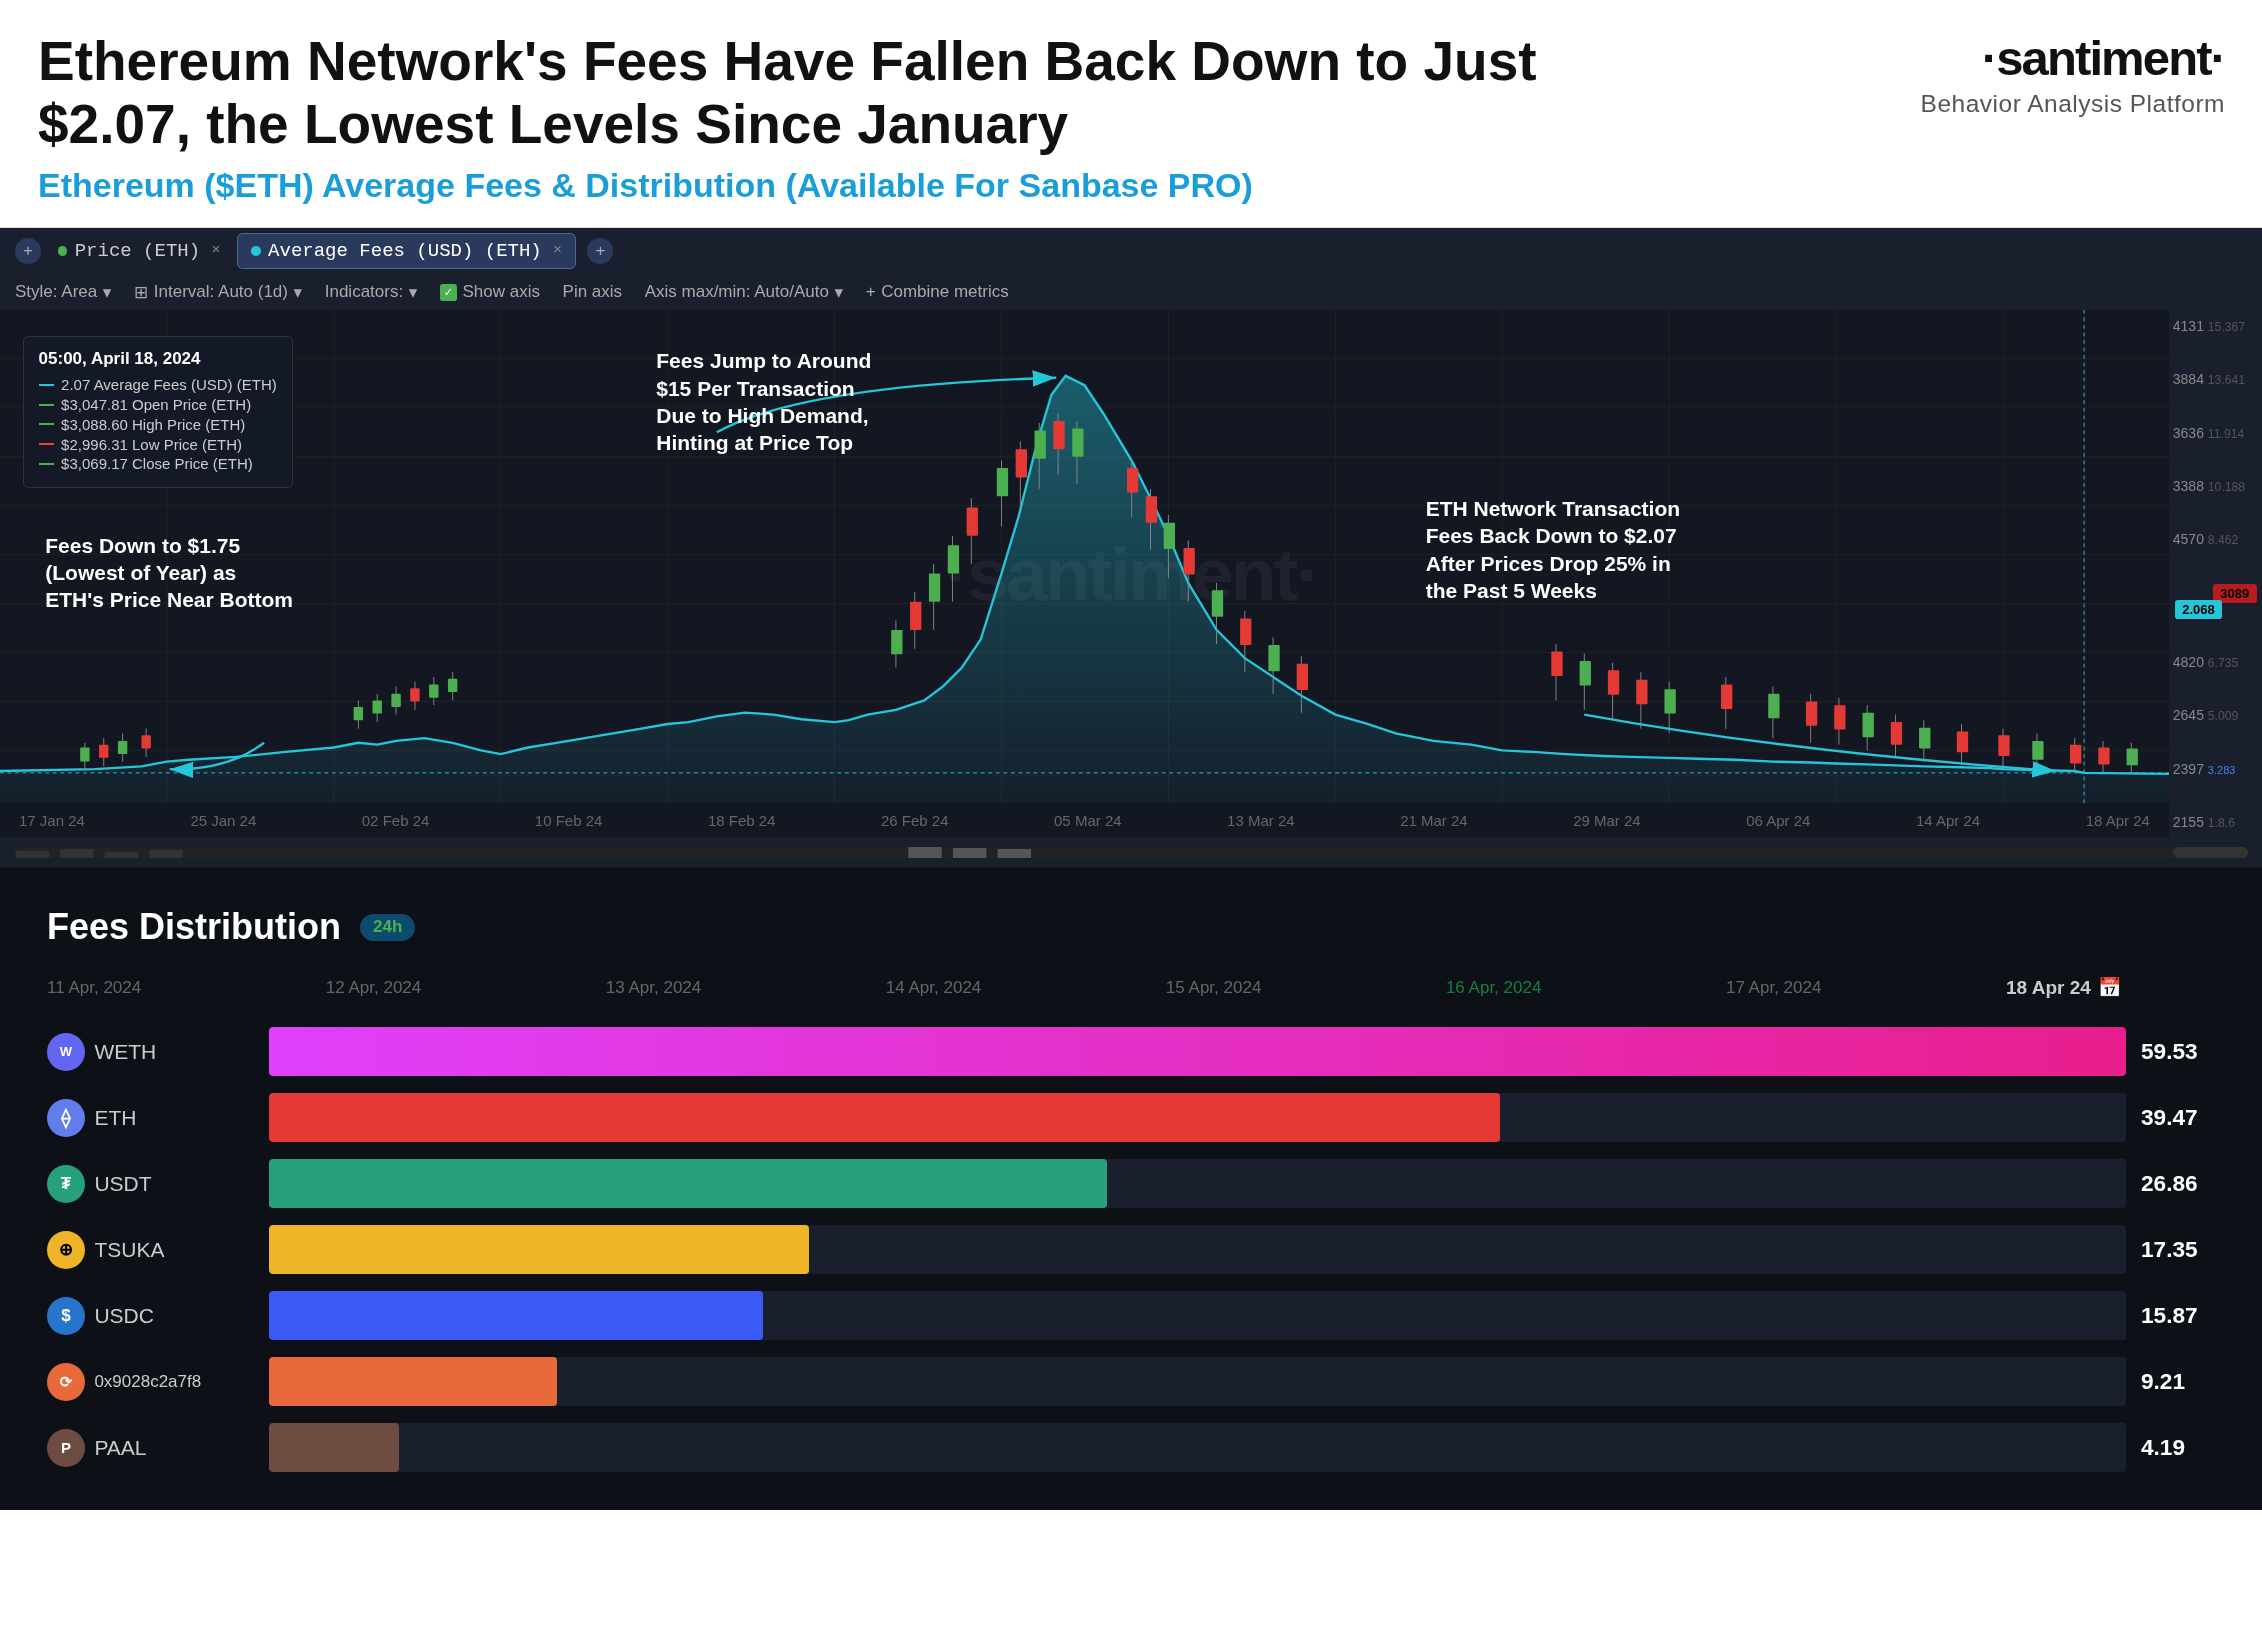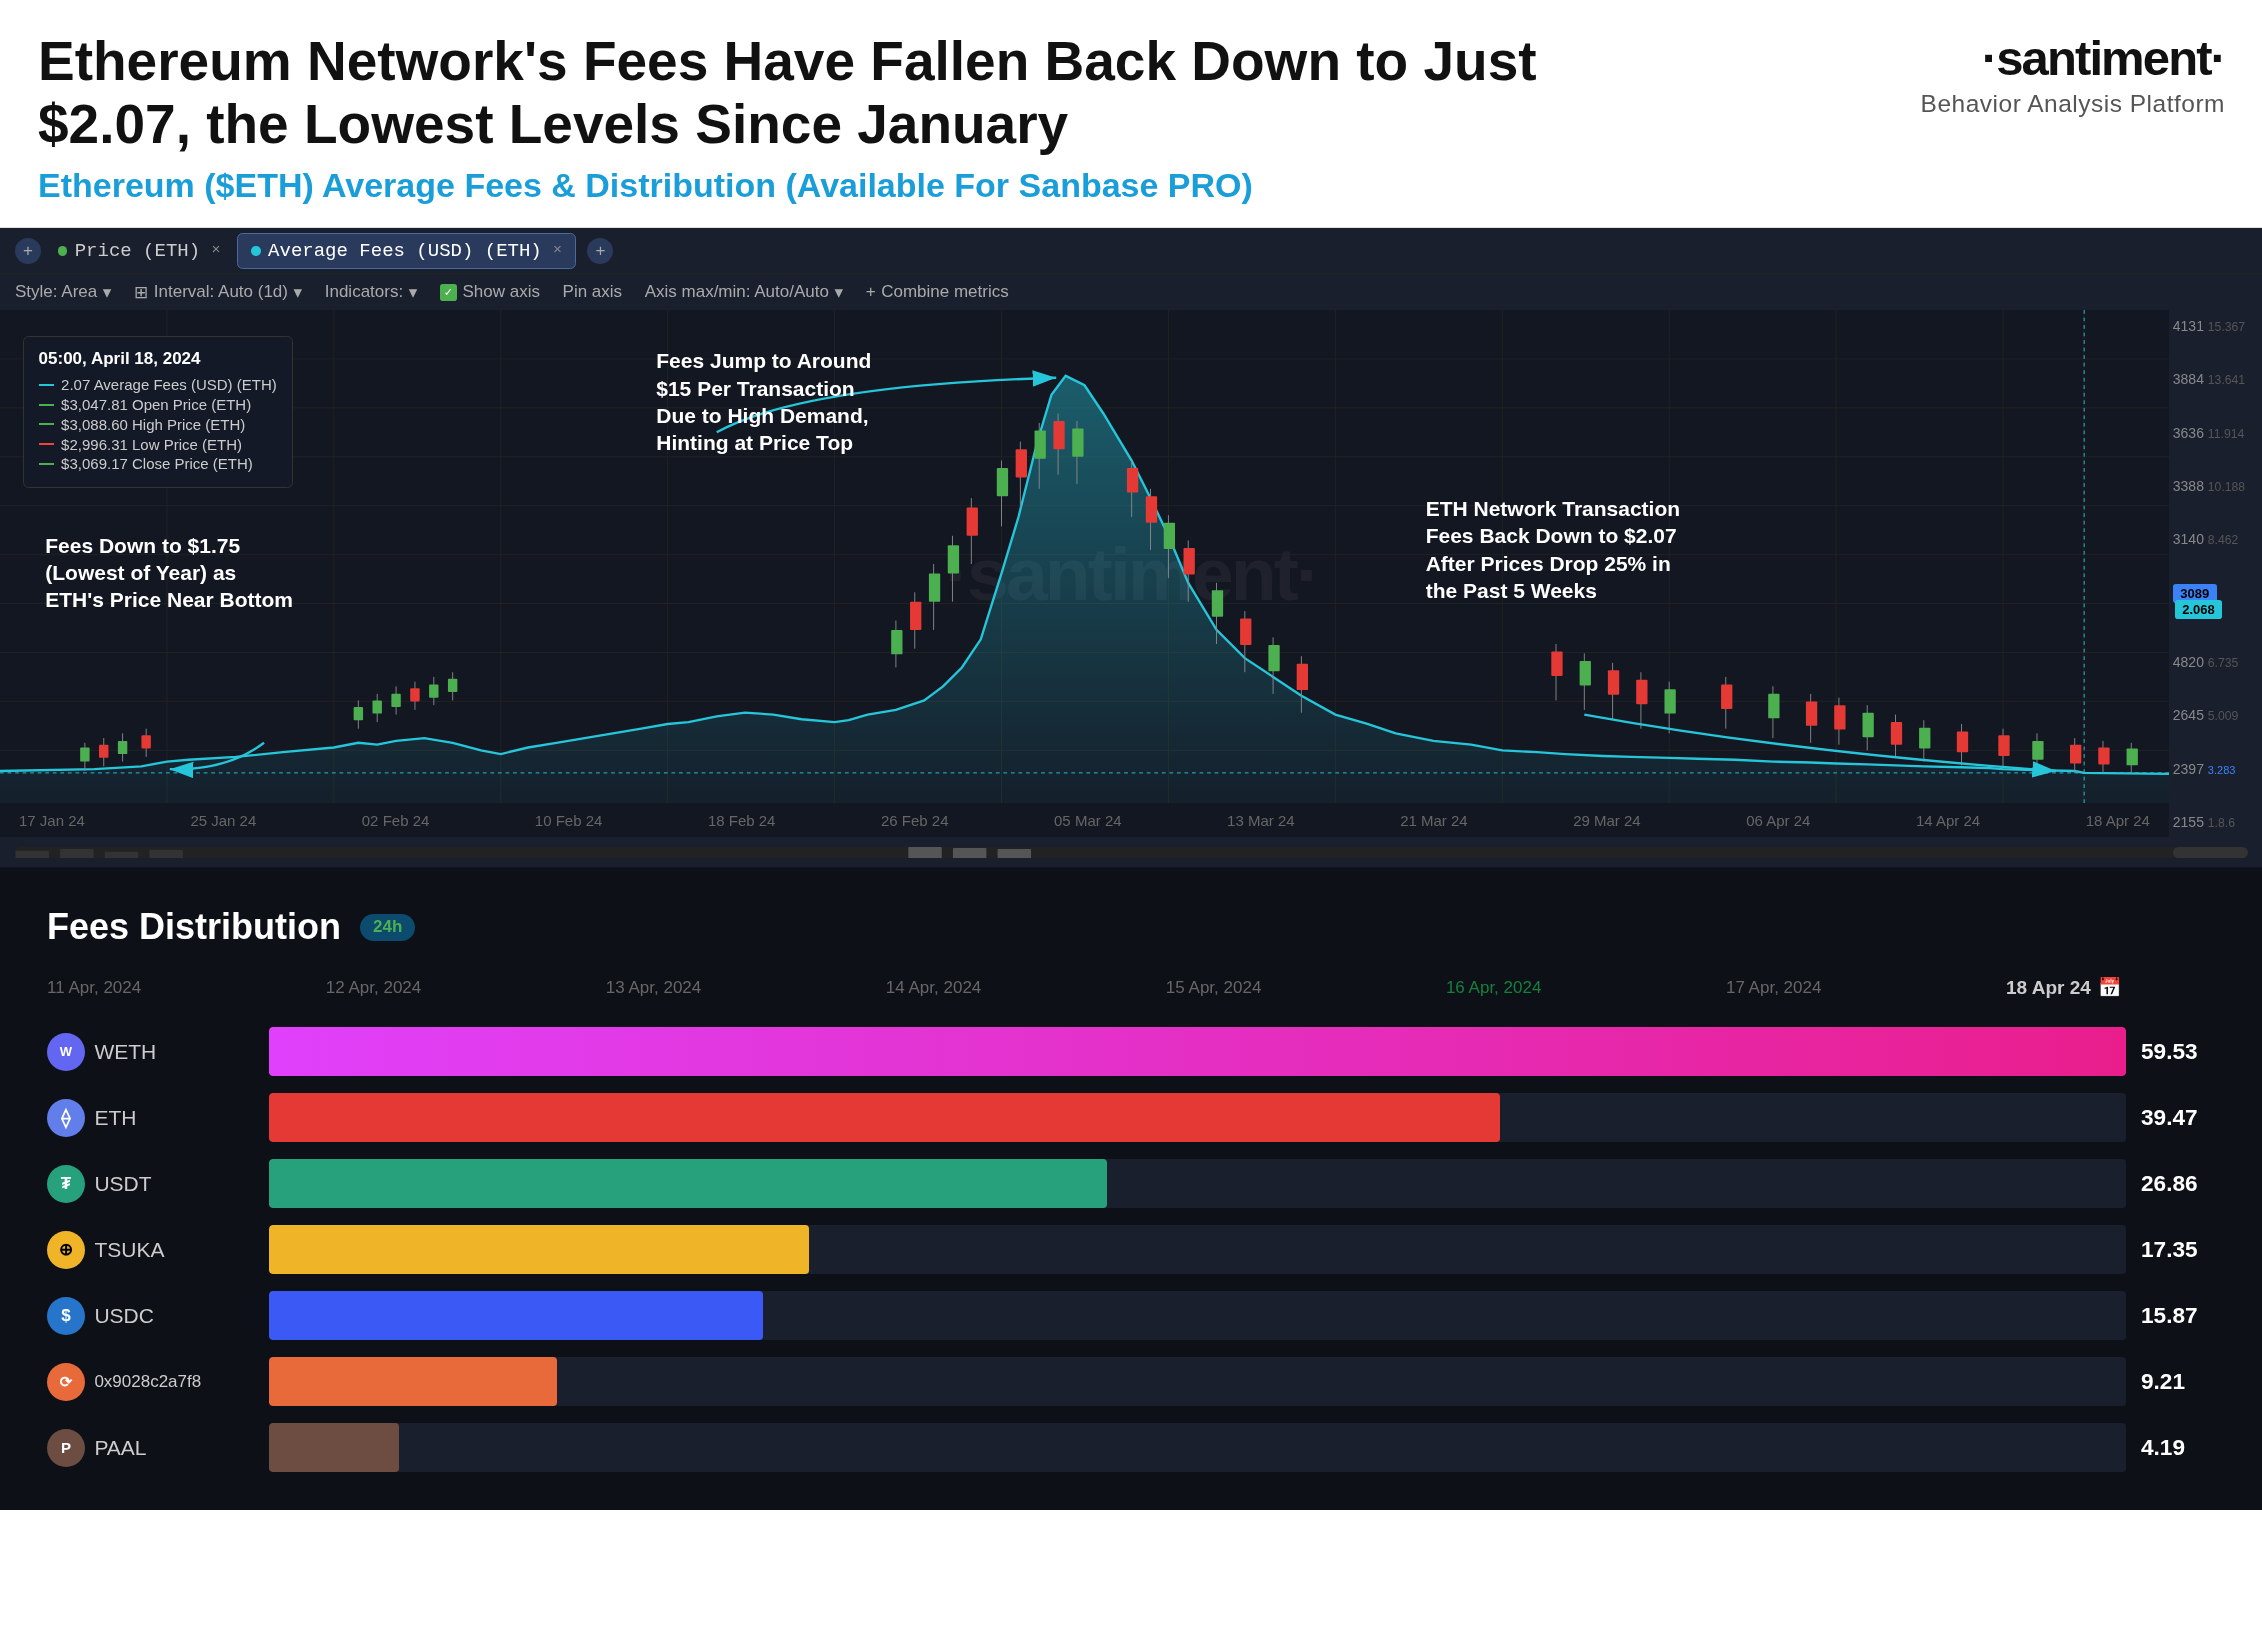--- a/index.html
+++ b/index.html
@@ -206,25 +206,26 @@
       justify-content: space-between;
     }
     .y-label-highlight {
       background: #26c6da;
       color: #000;
       padding: 1.9px 7.5px;
       border-radius: 2.8px;
       font-weight: 700;
     }
     .y-label-highlight2 {
-      background: #3b82f6;
+      background: #b91c1c;
       color: #000;
       padding: 1.9px 7.5px;
       border-radius: 2.8px;
       font-weight: 700;
+      margin-left: 40px;
     }
 
     
     .x-axis {
       position: absolute;
       bottom: 0;
       left: 0;
       right: 94px;
       height: 34px;
       display: flex;
@@ -633,21 +634,21 @@
 
     <div class="chart-annotation" style="left:63%; top:35%; color:#fff; max-width:358px;">
       <strong>ETH Network Transaction<br>Fees Back Down to $2.07<br>After Prices Drop 25% in<br>the Past 5 Weeks</strong>
     </div>
 
     <div class="y-axis-right">
       <div><span style="color:#888">4131</span> <span style="color:#555;font-size:12.2px">15.367</span></div>
       <div><span style="color:#888">3884</span> <span style="color:#555;font-size:12.2px">13.641</span></div>
       <div><span style="color:#888">3636</span> <span style="color:#555;font-size:12.2px">11.914</span></div>
       <div><span style="color:#888">3388</span> <span style="color:#555;font-size:12.2px">10.188</span></div>
-      <div><span style="color:#888">3140</span> <span style="color:#555;font-size:12.2px">8.462</span></div>
+      <div><span style="color:#888">4570</span> <span style="color:#555;font-size:12.2px">8.462</span></div>
       <div>
         <span class="y-label-highlight2" style="font-size:13px">3089</span>
         <span class="y-label-highlight" style="font-size:13px;margin-left:1.9px">2.068</span>
       </div>
       <div><span style="color:#888">4820</span> <span style="color:#555;font-size:12.2px">6.735</span></div>
       <div><span style="color:#888">2645</span> <span style="color:#555;font-size:12.2px">5.009</span></div>
       <div><span style="color:#888">2397</span> <span style="color:#3b82f6;font-size:11px">3.283</span></div>
       <div><span style="color:#888">2155</span> <span style="color:#555;font-size:12.2px">1.8.6</span></div>
     </div>
 

